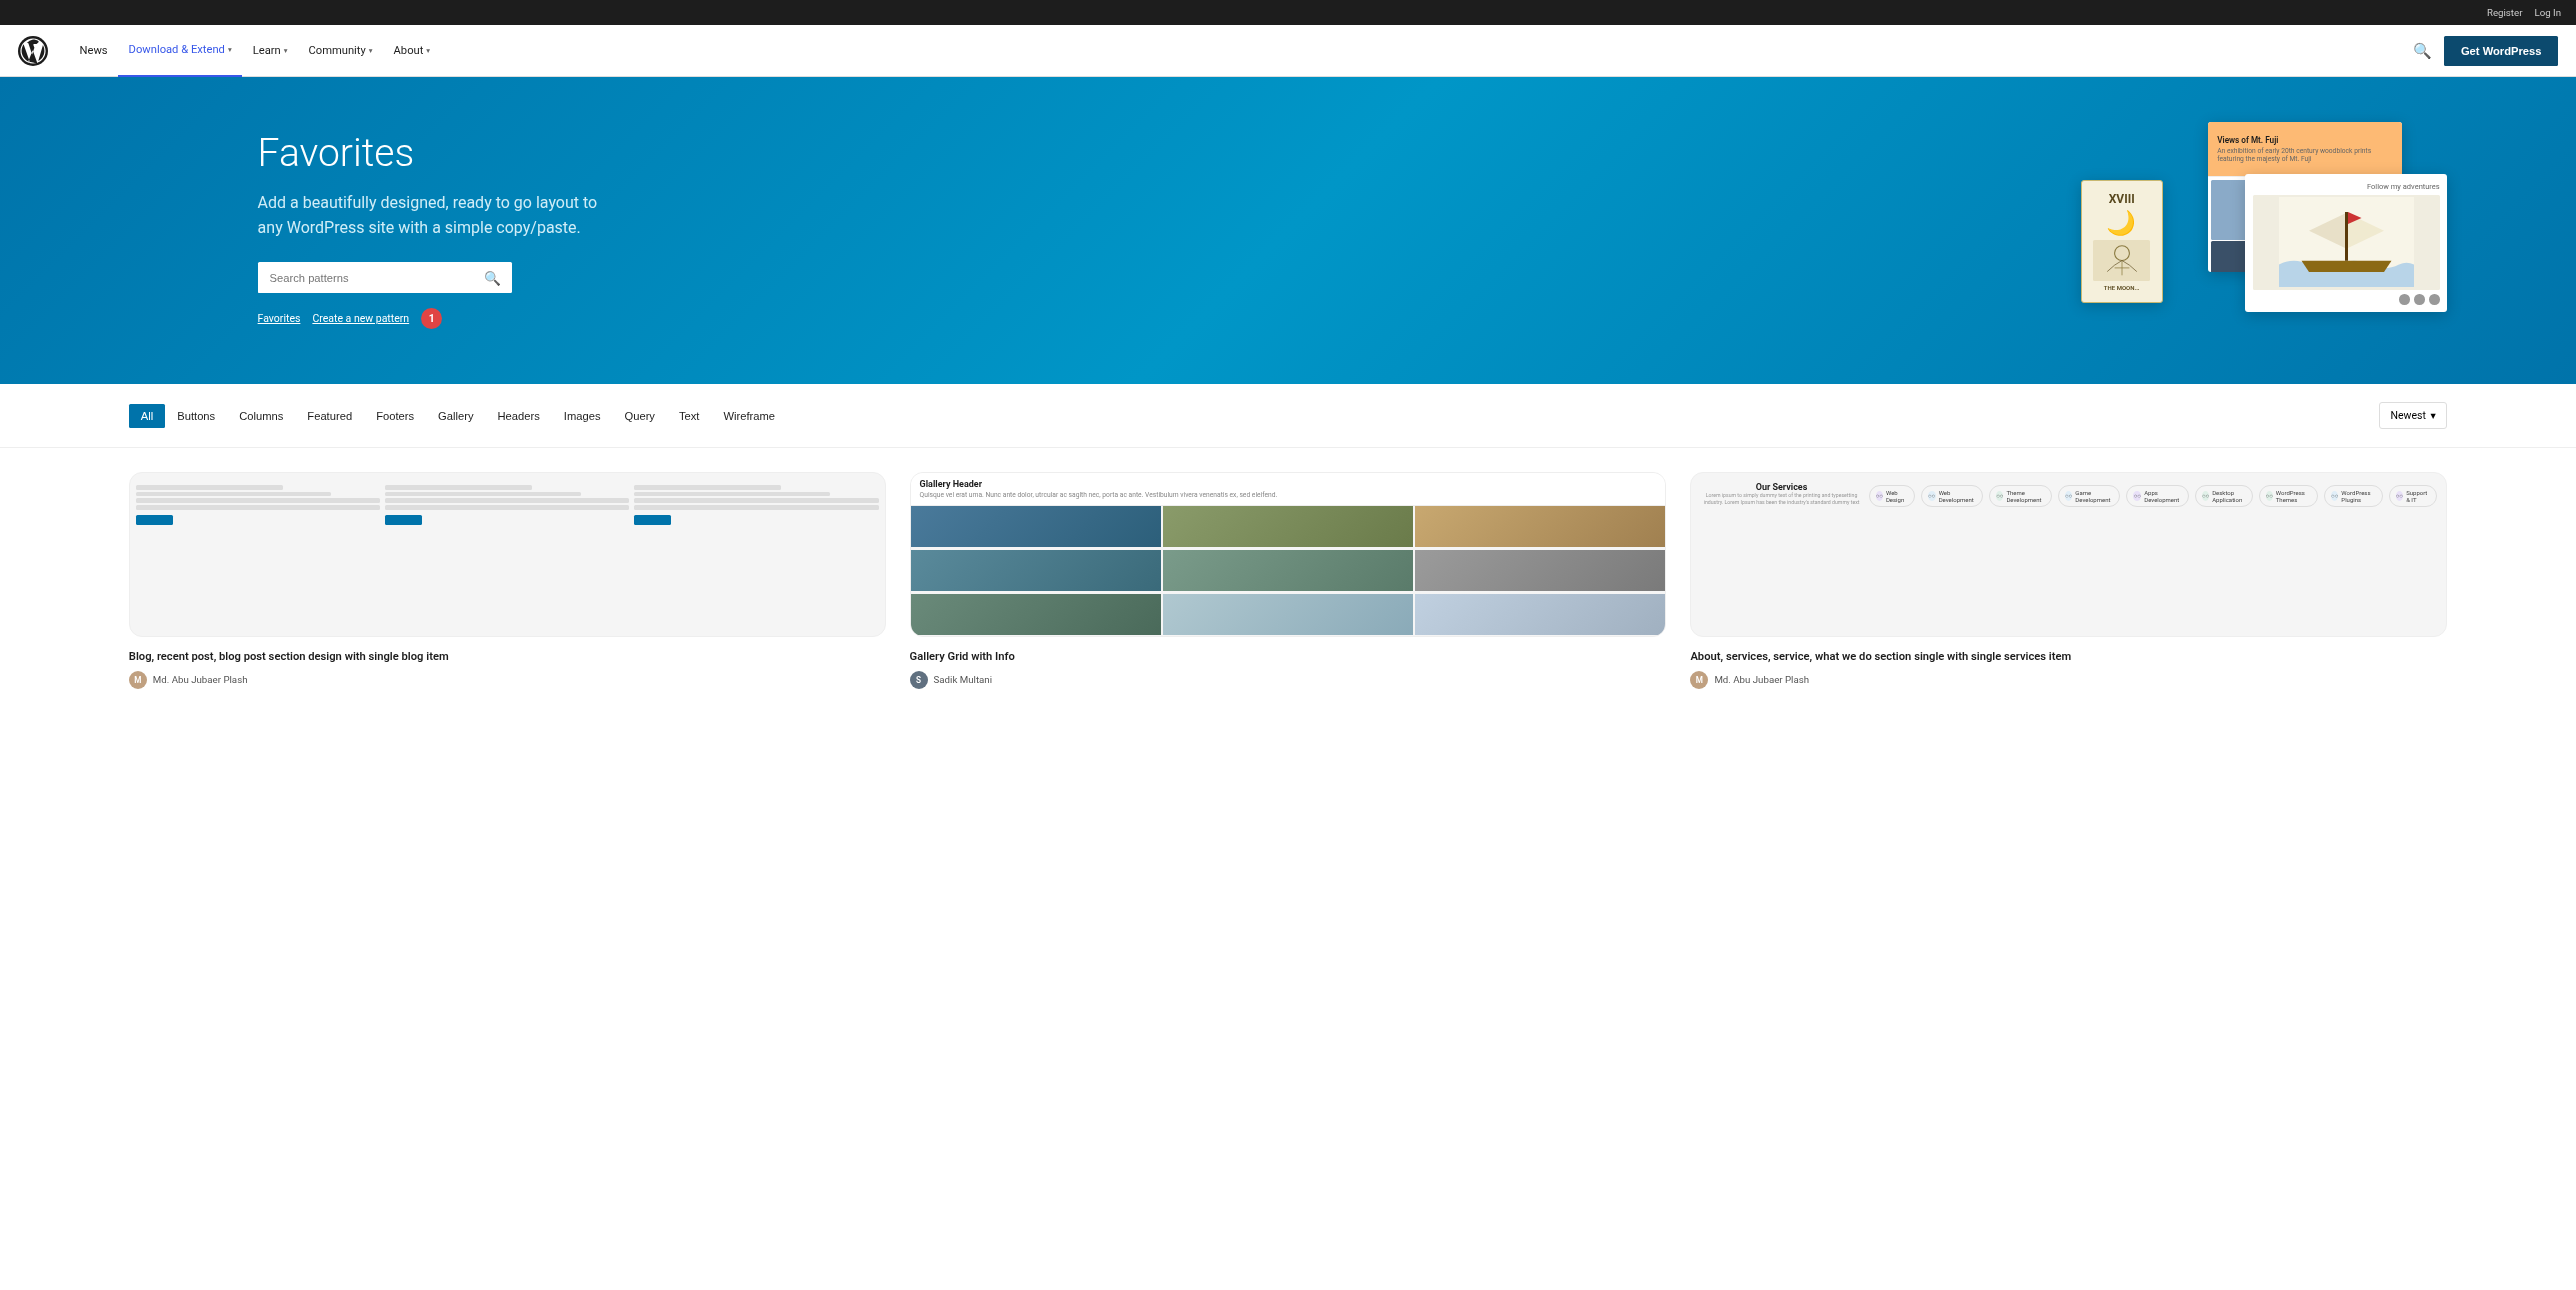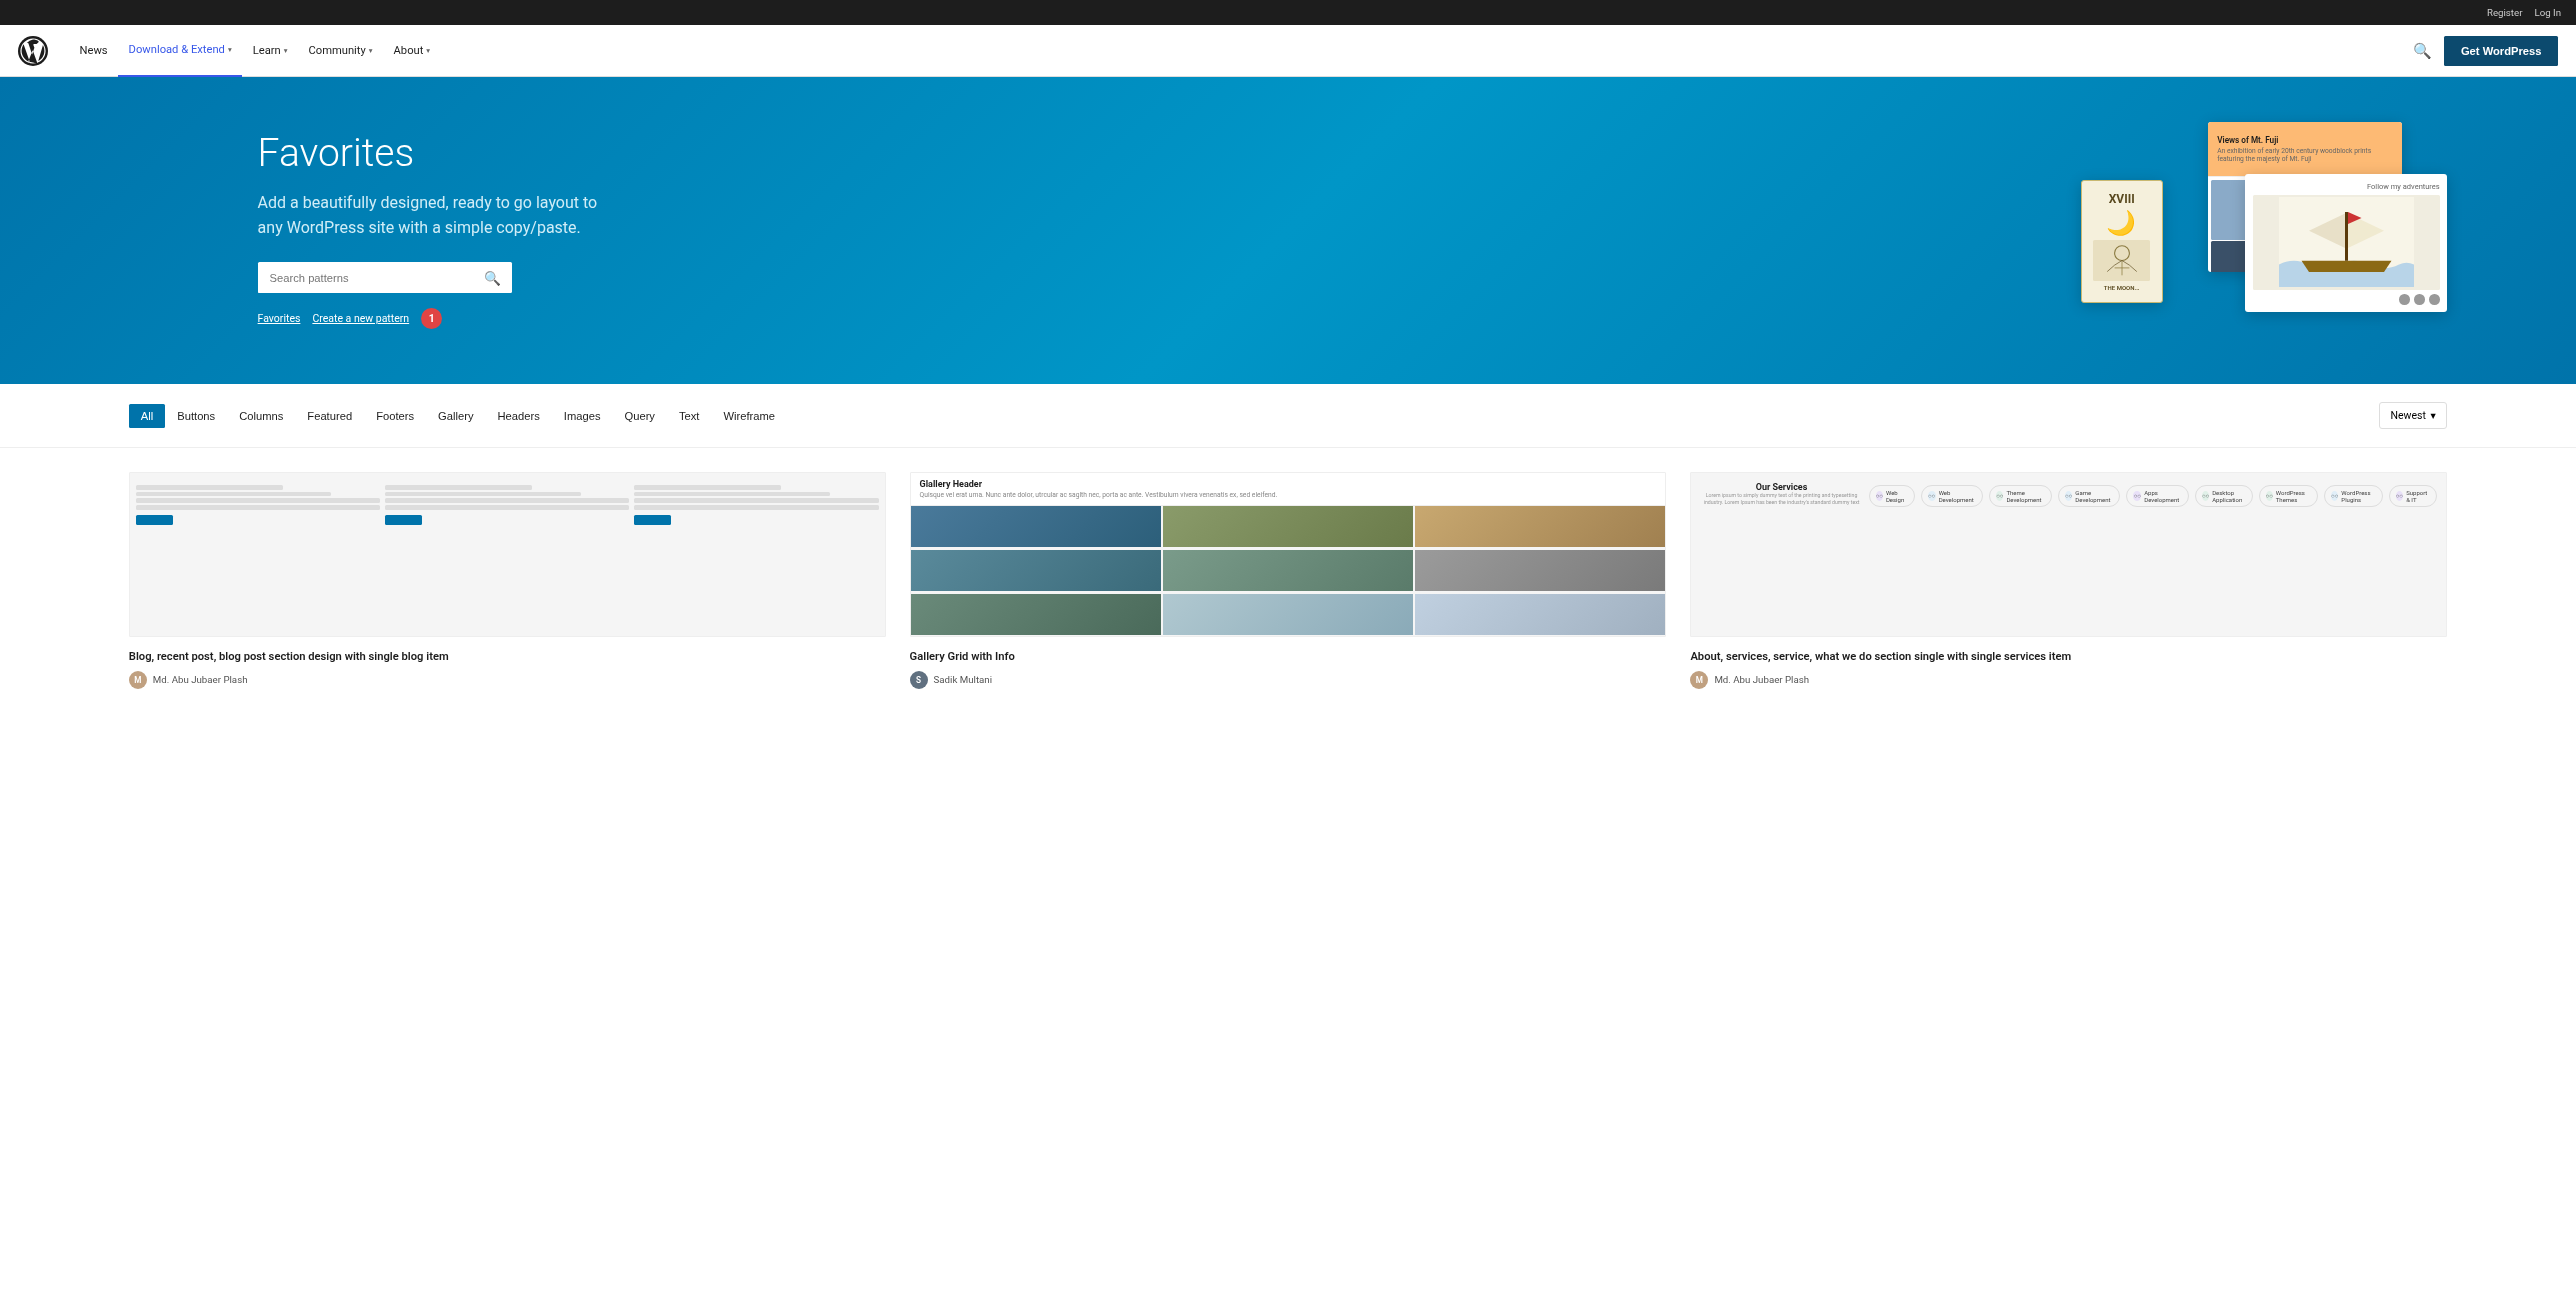--- a/index.html
+++ b/index.html
@@ -271,21 +271,21 @@
       gap: 24px;
       padding: 24px 5%;
     }
     .pattern-card {
       cursor: pointer;
     }
     .pattern-preview {
       width: 100%;
       height: 165px;
       background: #f5f5f5;
-      border-radius: 1px;
+      border-radius: 13px;
       overflow: hidden;
       margin-bottom: 12px;
       border: 0.7px solid #eee;
       display: flex;
       align-items: stretch;
     }
     .pattern-title {
       font-size: 11.2px;
       font-weight: 600;
       color: #1d1d1d;

